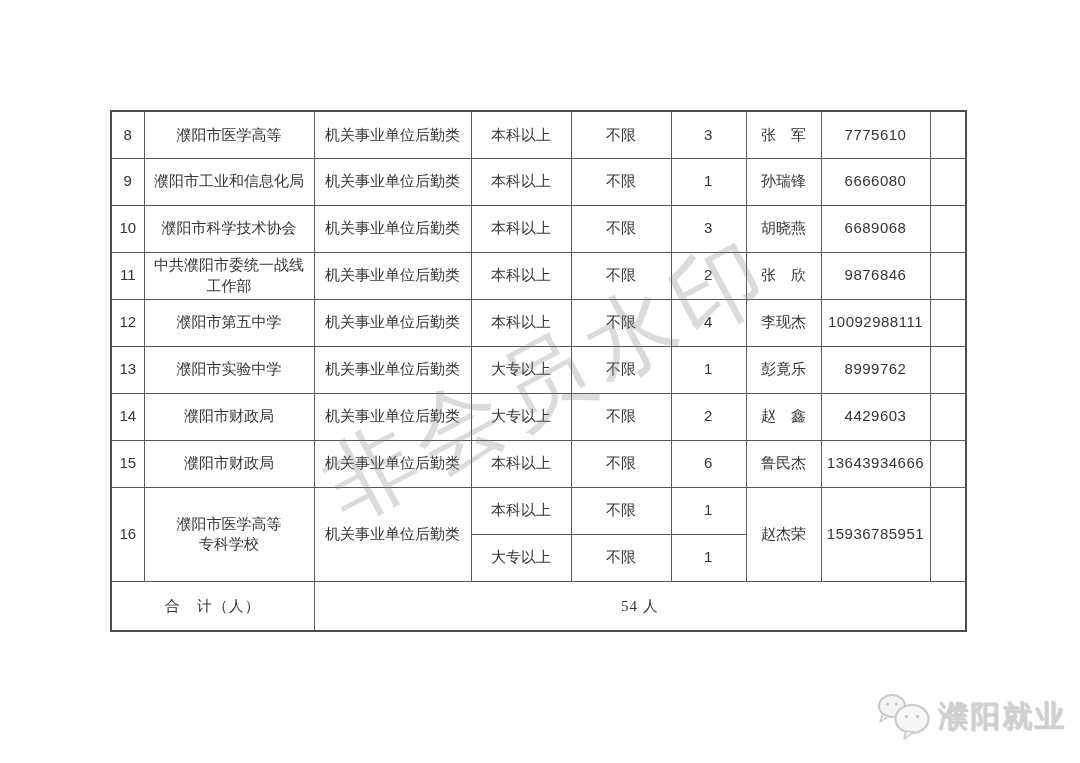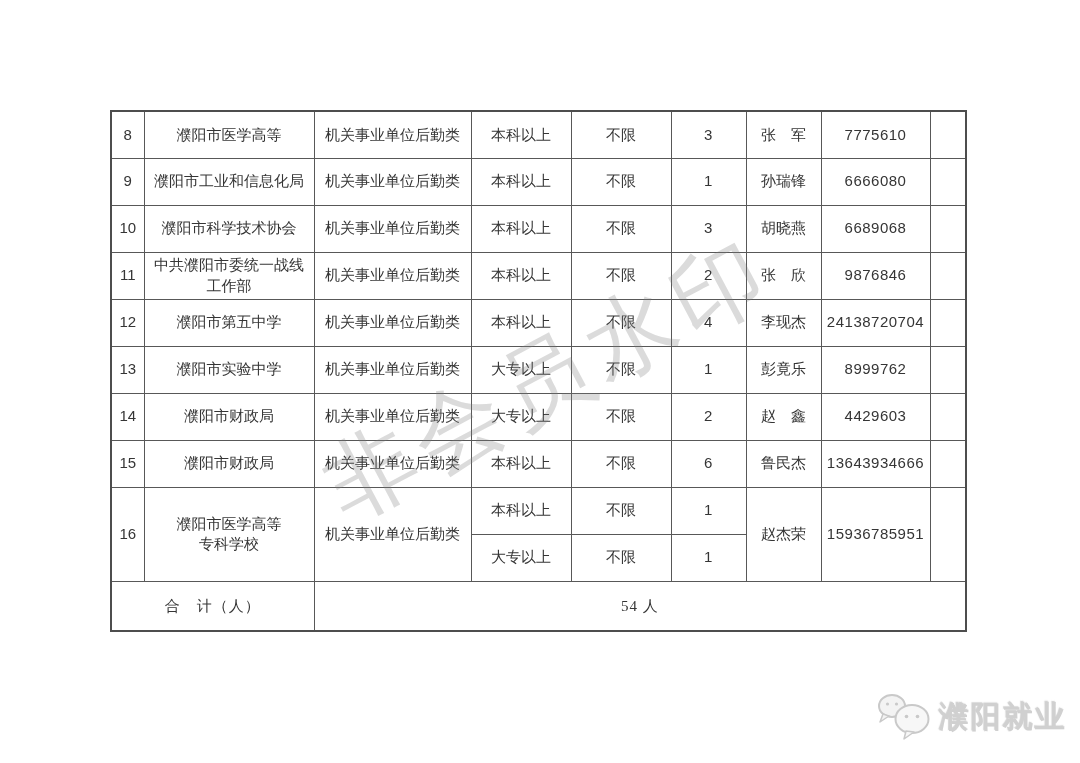--- a/index.html
+++ b/index.html
@@ -151,21 +151,21 @@
         <td class="c-note"></td>
       </tr>
       <tr class="data-row">
         <td class="c-no">12</td>
         <td class="c-org">濮阳市第五中学</td>
         <td class="c-cat">机关事业单位后勤类</td>
         <td class="c-edu">本科以上</td>
         <td class="c-major">不限</td>
         <td class="c-count num">4</td>
         <td class="c-contact">李现杰</td>
-        <td class="c-phone num">24138720704</td>
+        <td class="c-phone num">10092988111</td>
         <td class="c-note"></td>
       </tr>
       <tr class="data-row">
         <td class="c-no">13</td>
         <td class="c-org">濮阳市实验中学</td>
         <td class="c-cat">机关事业单位后勤类</td>
         <td class="c-edu">大专以上</td>
         <td class="c-major">不限</td>
         <td class="c-count num">1</td>
         <td class="c-contact">彭竟乐</td>

